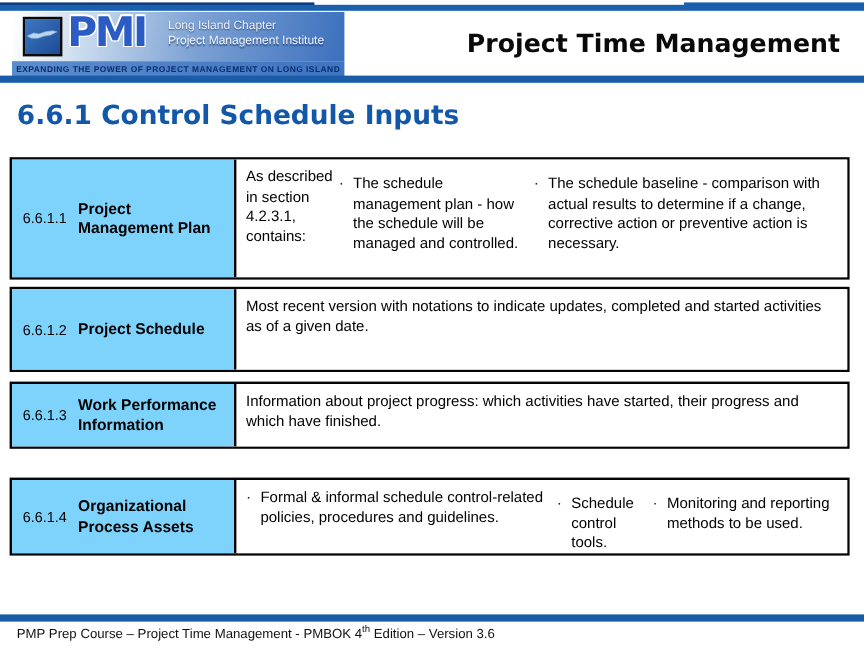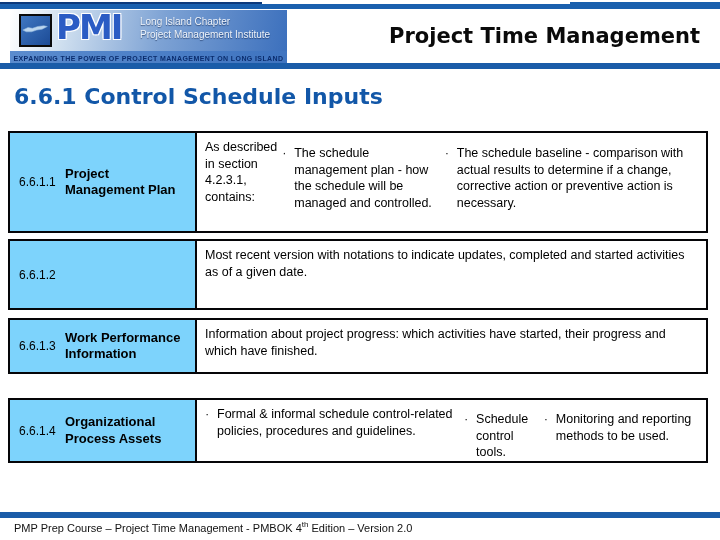--- a/index.html
+++ b/index.html
@@ -133,20 +133,21 @@
     <div class="bullet-line">
       <span class="bullet-dot">·</span>
       <span class="bullet-text"><span>The </span><span class="b">schedule baseline</span><span> - comparison with actual results to determine if a change, corrective action or preventive action is necessary.</span></span>
     </div>
   </div>
 </div>
 
 <div id="row2" class="abs trow">
   <div class="tleft">
     <span class="tid">6.6.1.2</span>
+    <span class="tlabel">Project Schedule</span>
   </div>
   <div class="tright vcenter">
     <div>Most recent version with notations to indicate updates, completed and started activities as of a given date.</div>
   </div>
 </div>
 
 <div id="row3" class="abs trow">
   <div class="tleft">
     <span class="tid">6.6.1.3</span>
     <span class="tlabel">Work Performance Information</span>
@@ -171,14 +172,14 @@
       <span class="bullet-text">Schedule control tools.</span>
     </div>
     <div class="bullet-line tight">
       <span class="bullet-dot">·</span>
       <span class="bullet-text">Monitoring and reporting methods to be used.</span>
     </div>
   </div>
 </div>
 
 <div class="abs footer-bar"></div>
-<div class="abs footer-text"><span>PMP Prep Course – Project Time Management - PMBOK 4</span><sup>th</sup><span> Edition – Version 2.0</span></div>
+<div class="abs footer-text"><span>PMP Prep Course – Project Time Management - PMBOK 4</span><sup>th</sup><span> Edition – Version 3.6</span></div>
 <div class="abs footer-page">62</div>
 
 </body></html>

